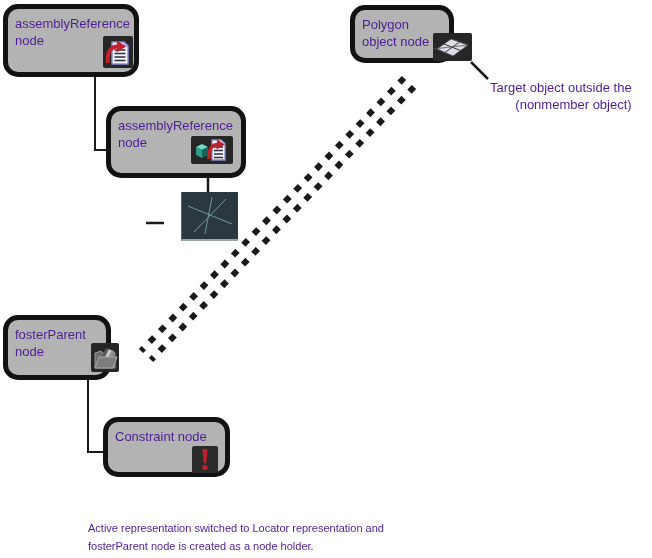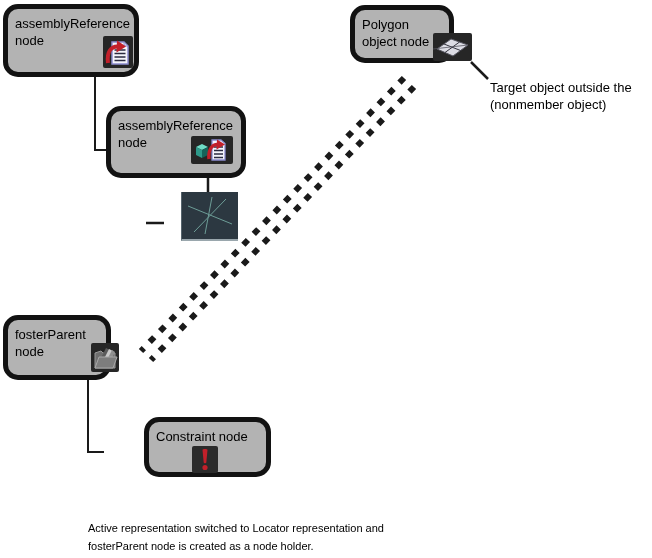--- a/index.html
+++ b/index.html
@@ -1,32 +1,32 @@
 <!DOCTYPE html>
 <html><head>
 <meta charset="utf-8">
 <style>
   html,body{margin:0;padding:0;background:#ffffff;}
   .canvas{
     position:relative;width:652px;height:558px;background:#ffffff;overflow:hidden;
-    font-family:"Liberation Sans", sans-serif;color:#000000;border-radius:17px;
+    font-family:"Liberation Sans", sans-serif;color:#4c1d95;border-radius:17px;
   }
   .overlay{position:absolute;left:0;top:0;width:652px;height:558px;z-index:1;}
   .node{
     position:absolute;z-index:2;box-sizing:border-box;
     background:#b3b3b3;border:5px solid #121212;border-radius:15px;
     padding:6px 7px;font-size:13px;line-height:17px;
   }
   .icon{position:absolute;z-index:3;display:block;}
   .locator-thumb{
     position:absolute;z-index:2;left:181px;top:192px;width:56px;height:47px;
     background:#2c3841;border-left:1px solid #56646d;border-bottom:2px solid #9aa7ad;
   }
   .note{position:absolute;z-index:2;font-size:13px;line-height:17px;}
-  .note div{white-space:nowrap;}
+  .note div{white-space:nowrap;text-align:right;}
   .caption{position:absolute;z-index:2;left:88px;top:519px;font-size:11px;line-height:18px;}
 </style>
 </head>
 <body>
 
 <div class="canvas">
 
   <svg class="overlay" viewBox="0 0 652 558" xmlns="http://www.w3.org/2000/svg">
 
     <path d="M95,76 L95,150 L107,150" fill="none" stroke="#1a1a1a" stroke-width="2"></path>
@@ -52,21 +52,21 @@
   </div>
 
   <div class="node" style="left:350px;top:5px;width:104px;height:58px;">
     <div>Polygon object node</div>
   </div>
 
   <div class="node" style="left:3px;top:315px;width:108px;height:65px;">
     <div>fosterParent node</div>
   </div>
 
-  <div class="node" style="left:103px;top:417px;width:127px;height:60px;margin-left:41px;">
+  <div class="node" style="left:103px;top:417px;width:127px;height:60px;">
     <div>Constraint node</div>
   </div>
 
   <svg class="icon" style="left:103px;top:36px;" width="30" height="32" viewBox="0 0 30 32" xmlns="http://www.w3.org/2000/svg">
     <rect x="0" y="0" width="30" height="32" rx="2" fill="#262626"></rect>
     <path d="M21,6 L25,10 L25,28 L9,28 L9,6 Z" fill="#f4f4fb" stroke="#8c8cd0" stroke-width="1.5"></path>
     <path d="M21,6 L21,10 L25,10 Z" fill="#cfcfe8" stroke="#8c8cd0" stroke-width="1"></path>
     <g stroke="#2a2a40" stroke-width="1.6">
       <line x1="11.5" y1="14" x2="22.5" y2="14"></line>
       <line x1="11.5" y1="17.5" x2="22.5" y2="17.5"></line>

